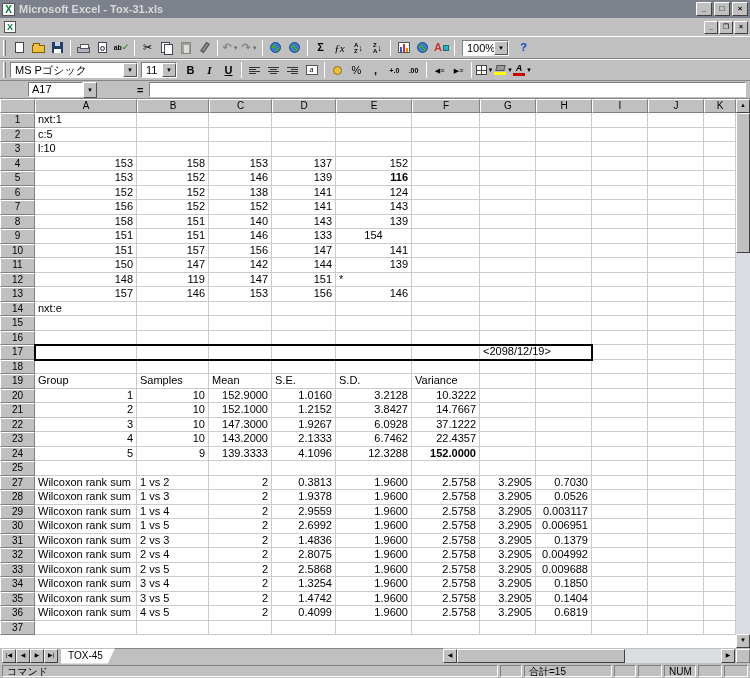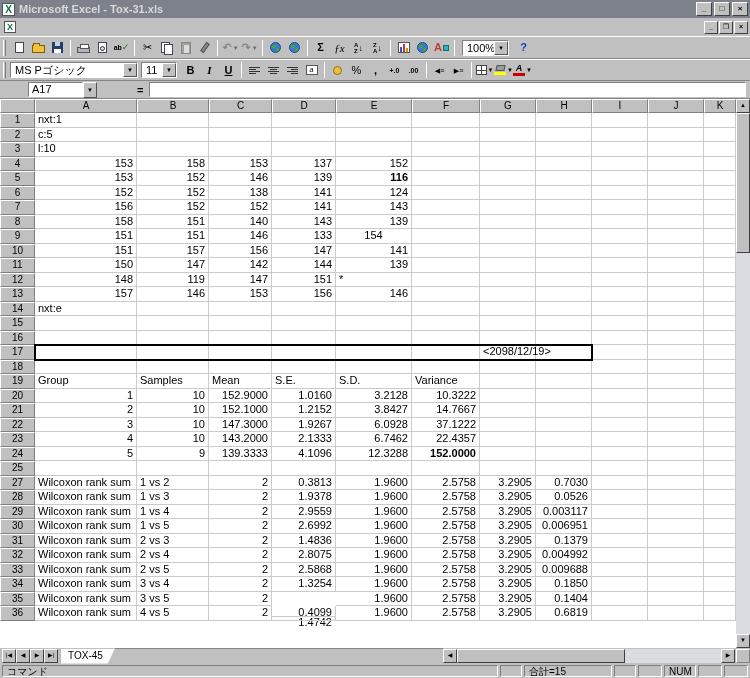--- a/index.html
+++ b/index.html
@@ -881,39 +881,53 @@
           <div class="cell r" style="width: 56px;">0.1850</div>
           <div class="cell l" style="width: 56px;"></div>
           <div class="cell l" style="width: 56px;"></div>
           <div class="cell l" style="width: 32px;"></div>
         </div>
         <div class="grow2">
           <div class="rowh">35</div>
           <div class="cell l" style="width: 102px;">Wilcoxon rank sum</div>
           <div class="cell l" style="width: 72px;">3 vs 5</div>
           <div class="cell r" style="width: 63px;">2</div>
-          <div class="cell r" style="width: 64px; margin-top: 24px;">1.4742</div>
+          <div class="cell r" style="width: 64px;">1.4742</div>
           <div class="cell r" style="width: 76px;">1.9600</div>
           <div class="cell r" style="width: 68px;">2.5758</div>
           <div class="cell r" style="width: 56px;">3.2905</div>
           <div class="cell r" style="width: 56px;">0.1404</div>
           <div class="cell l" style="width: 56px;"></div>
           <div class="cell l" style="width: 56px;"></div>
           <div class="cell l" style="width: 32px;"></div>
         </div>
         <div class="grow2">
           <div class="rowh">36</div>
           <div class="cell l" style="width: 102px;">Wilcoxon rank sum</div>
           <div class="cell l" style="width: 72px;">4 vs 5</div>
           <div class="cell r" style="width: 63px;">2</div>
           <div class="cell r" style="width: 64px;">0.4099</div>
           <div class="cell r" style="width: 76px;">1.9600</div>
           <div class="cell r" style="width: 68px;">2.5758</div>
           <div class="cell r" style="width: 56px;">3.2905</div>
           <div class="cell r" style="width: 56px;">0.6819</div>
+          <div class="cell l" style="width: 56px;"></div>
+          <div class="cell l" style="width: 56px;"></div>
+          <div class="cell l" style="width: 32px;"></div>
+        </div>
+        <div class="grow2">
+          <div class="rowh">37</div>
+          <div class="cell l" style="width: 102px;"></div>
+          <div class="cell l" style="width: 72px;"></div>
+          <div class="cell l" style="width: 63px;"></div>
+          <div class="cell l" style="width: 64px;"></div>
+          <div class="cell l" style="width: 76px;"></div>
+          <div class="cell l" style="width: 68px;"></div>
+          <div class="cell l" style="width: 56px;"></div>
+          <div class="cell l" style="width: 56px;"></div>
           <div class="cell l" style="width: 56px;"></div>
           <div class="cell l" style="width: 56px;"></div>
           <div class="cell l" style="width: 32px;"></div>
         </div>
       </div>
     <div class="selbox" id="selbox" style="left: 34px; top: 245px; width: 559px; height: 16.5px;"></div>
   </div>
   <div class="vscroll">
     <div class="sbtn">▲</div>
     <div class="vthumb"></div>

